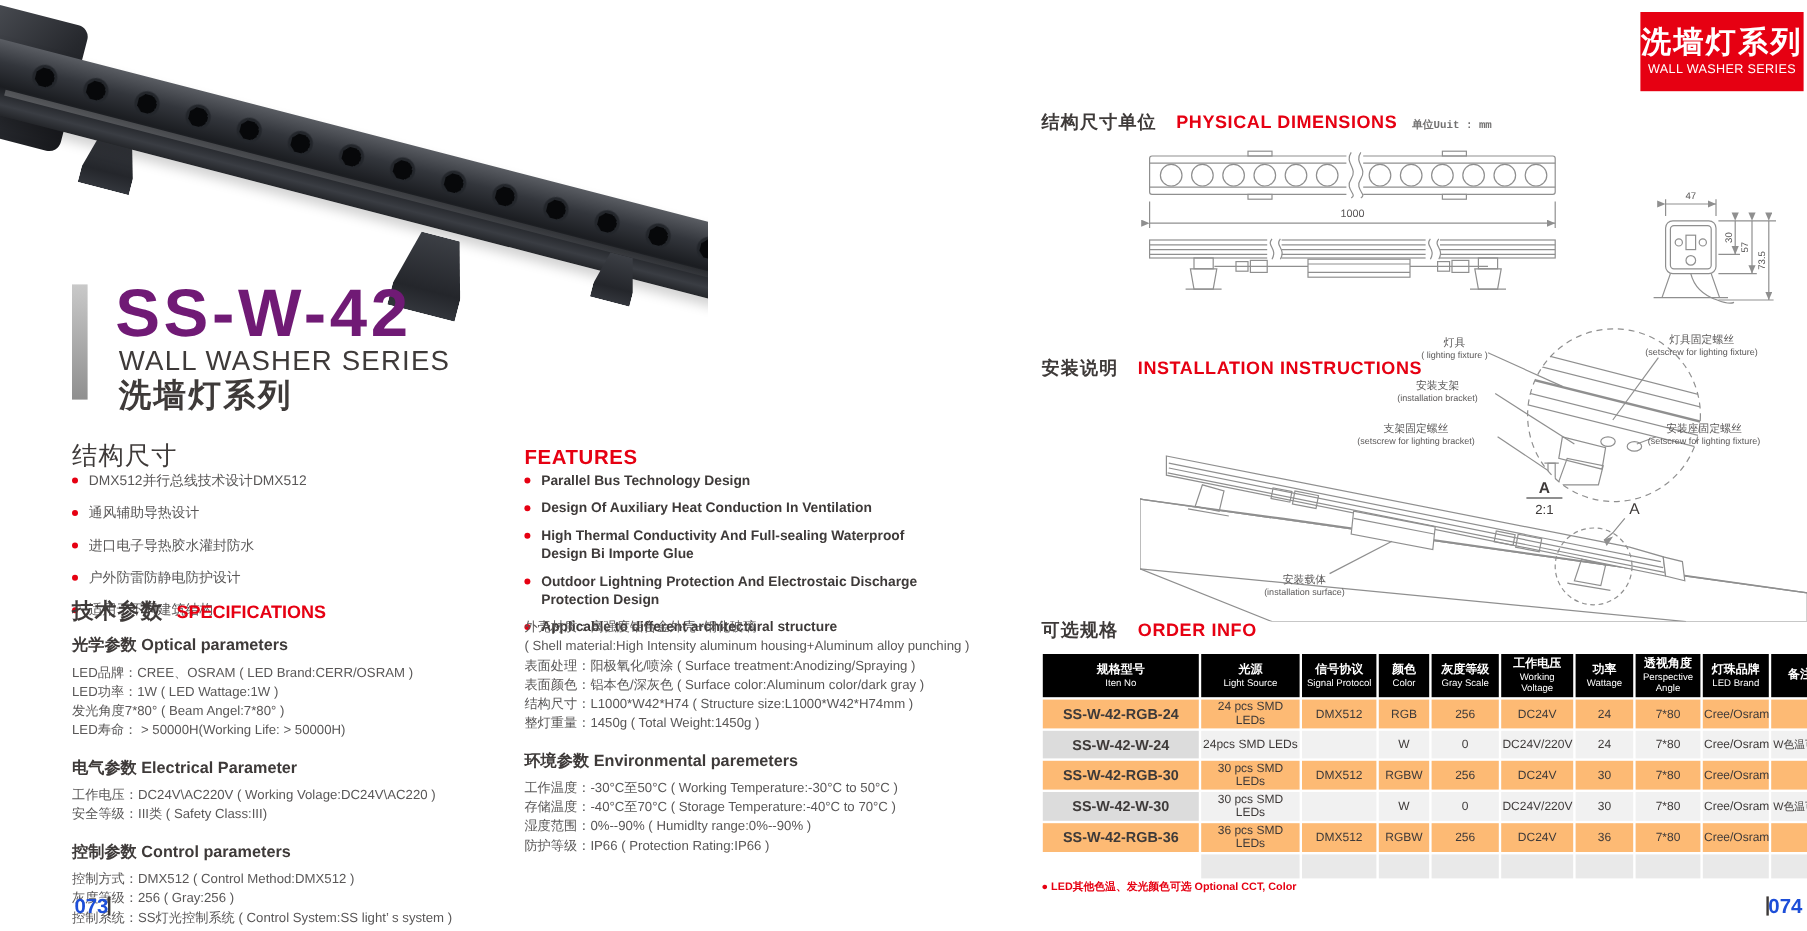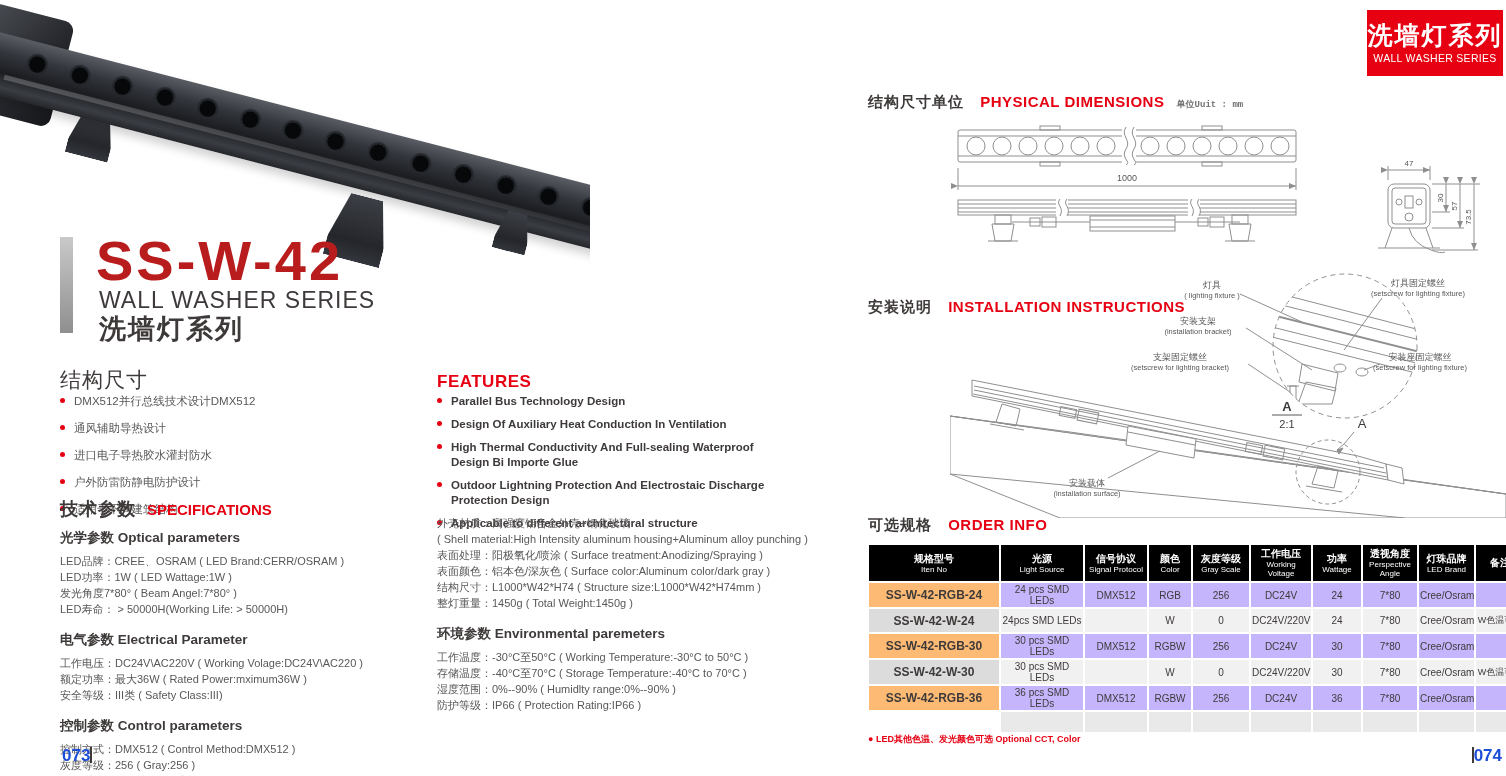--- a/index.html
+++ b/index.html
@@ -23,21 +23,21 @@
     background:linear-gradient(90deg,rgba(255,255,255,.22),rgba(255,255,255,.05));}
   .photo-bracket{position:absolute;background:linear-gradient(180deg,#3c3f45,#24262b 70%,#33363c);
     clip-path:polygon(22% 0,78% 0,100% 72%,100% 100%,0 100%,0 72%);transform:rotate(14.5deg);}
   .pb1{left:330px;top:196px;width:58px;height:66px;}
   .pb2{left:70px;top:110px;width:44px;height:48px;}
   .pb3{left:496px;top:212px;width:34px;height:40px;}
 
   
   .accent-bar{left:60px;top:237px;width:13px;height:96px;
     background:linear-gradient(180deg,#c9c9c9,#a9a9a9 55%,#8f8f8f);}
-  .model-title{left:96px;top:228px;font-size:56px;font-weight:bold;color:#b91c1c;letter-spacing:3px;}
+  .model-title{left:96px;top:228px;font-size:56px;font-weight:bold;color:#701a75;letter-spacing:3px;}
   .series-en{left:99px;top:287px;font-size:23px;color:#3e3a39;letter-spacing:1px;}
   .series-cn{left:99px;top:311px;font-size:27px;font-weight:bold;color:#3e3a39;letter-spacing:2px;}
 
   .sec-h-cn{font-size:21px;color:#3e3a39;letter-spacing:1px;}
   ul.blist{list-style:none;margin:0;padding:0;}
   ul.blist li{position:relative;padding-left:14px;margin-bottom:9px;font-size:11.5px;color:#595757;line-height:1.3;}
   ul.blist li .dot{position:absolute;left:0;top:4px;width:5px;height:5px;border-radius:50%;background:#e60012;}
   .feat-cn{left:60px;top:394px;width:350px;}
   .feat-cn ul.blist li{margin-bottom:12px;}
   .features-h{left:437px;top:372px;font-size:17px;font-weight:bold;color:#e60012;letter-spacing:.5px;}
@@ -74,21 +74,21 @@
 
   svg text{font-family:"Liberation Sans","DejaVu Sans",sans-serif;}
   .drawing{stroke:#8f8f8f;fill:none;stroke-width:1;}
 
   
   .order-table{left:867px;top:543px;width:638px;border-collapse:separate;border-spacing:2px;table-layout:fixed;}
   .order-table th{background:#000000;color:#fff;font-weight:bold;padding:3px 3px;vertical-align:middle;}
   .order-table th .hcn{font-size:10px;line-height:12px;}
   .order-table th .hen{font-size:8px;font-weight:normal;line-height:9px;}
   .order-table td{text-align:center;vertical-align:middle;font-size:10px;color:#3e3a39;
-    background:#c4b5fd;height:21px;padding:1px;}
+    background:#fdba74;height:21px;padding:1px;}
   .order-table td.item{background:#fdba74;font-weight:bold;font-size:12px;}
   .order-table tr.rowB td{background:#f1f1f1;}
   .order-table tr.rowB td.item{background:#dcdcdc;}
   .order-table tr.empty td{background:#e9e9e9;height:18px;}
   .order-table tr.empty td.item{background:#ffffff;}
   .order-table td.note{font-size:9px;}
   .tbl-footnote{left:868px;top:733px;font-size:9px;color:#e60012;font-weight:bold;}
 </style>
 </head>
 <body>
@@ -139,21 +139,20 @@
   </div>
 
   <div class="abs spec-col spec-left">
     <h4>光学参数  Optical parameters</h4>
     <div class="ln">LED品牌：CREE、OSRAM ( LED Brand:CERR/OSRAM )</div>
     <div class="ln">LED功率：1W ( LED Wattage:1W )</div>
     <div class="ln">发光角度7*80° ( Beam Angel:7*80° )</div>
     <div class="ln">LED寿命： &gt; 50000H(Working Life: &gt; 50000H)</div>
     <h4>电气参数  Electrical Parameter</h4>
     <div class="ln">工作电压：DC24V\AC220V ( Working Volage:DC24V\AC220 )</div>
-    <div class="ln">额定功率：最大36W ( Rated Power:mximum36W )</div>
     <div class="ln">安全等级：III类 ( Safety Class:III)</div>
     <h4>控制参数  Control parameters</h4>
     <div class="ln">控制方式：DMX512 ( Control Method:DMX512 )</div>
     <div class="ln">灰度等级：256 ( Gray:256 )</div>
     <div class="ln">控制系统：SS灯光控制系统 ( Control System:SS light’ s system )</div>
   </div>
 
   <div class="abs spec-col spec-right">
     <div class="ln">外壳材质：高强度铝合金外壳+钢化玻璃</div>
     <div class="ln"> ( Shell material:High Intensity aluminum housing+Aluminum alloy punching )</div>

